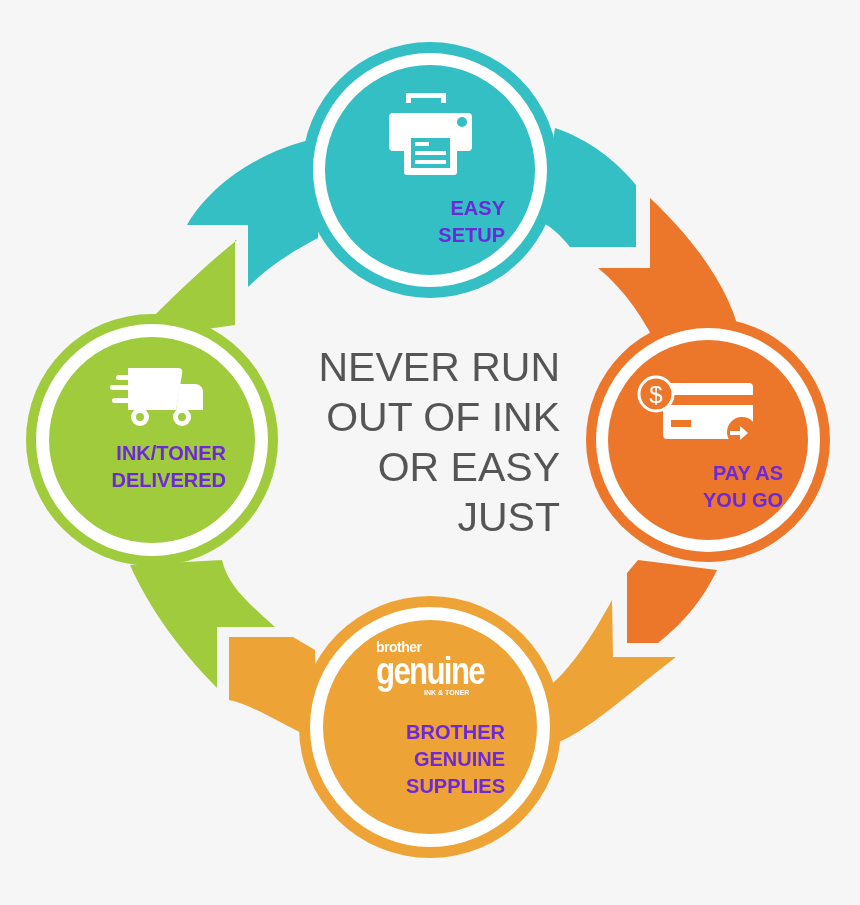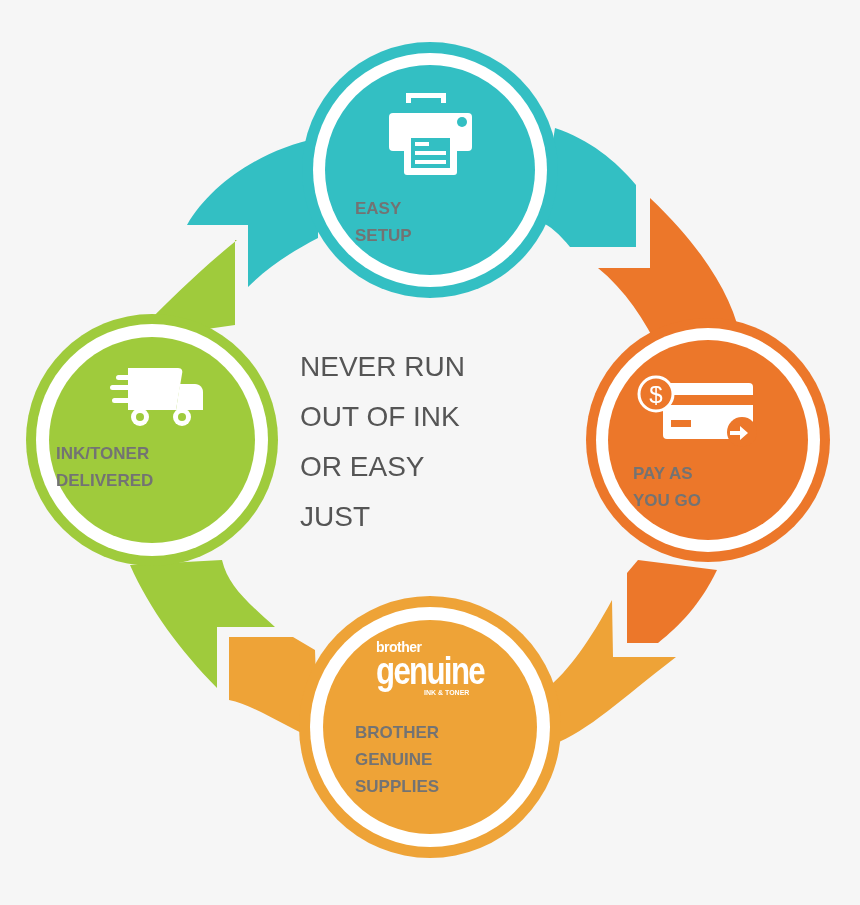--- a/index.html
+++ b/index.html
@@ -1,19 +1,19 @@
 <!DOCTYPE html>
 <html><head>
 <meta charset="utf-8">
 <style>
   html, body { margin:0; padding:0; }
   body { width:860px; height:905px; background:#f6f6f6; position:relative; overflow:hidden; font-family:"Liberation Sans", sans-serif; }
   svg.diagram { position:absolute; left:0; top:0; }
-  .label { position:absolute; color:#737373; font-weight:bold; text-align:left; font-family:"Liberation Sans", sans-serif; line-height:27px; font-size:17px; }
-  .center-text { position:absolute; left:300px; top:342px; width:260px; text-align:left; color:#555555; font-size:28px; line-height:50px; font-family:"Liberation Sans", sans-serif; }
+  .label { position:absolute; color:#6d28d9; font-weight:bold; text-align:right; font-family:"Liberation Sans", sans-serif; line-height:27px; font-size:20px; }
+  .center-text { position:absolute; left:300px; top:342px; width:260px; text-align:right; color:#555555; font-size:41px; line-height:50px; font-family:"Liberation Sans", sans-serif; }
   .center-text div { white-space:nowrap; }
   .logo { position:absolute; color:#fff; font-family:"Liberation Sans", sans-serif; }
 </style>
 </head>
 <body>
 
 <svg class="diagram" width="860" height="905" viewBox="0 0 860 905">
 
   <g>
     <path d="M318,138 C260,150 210,185 187,225 L248,225 L248,287 C270,265 295,250 318,238 Z" fill="#33bfc3"></path>

